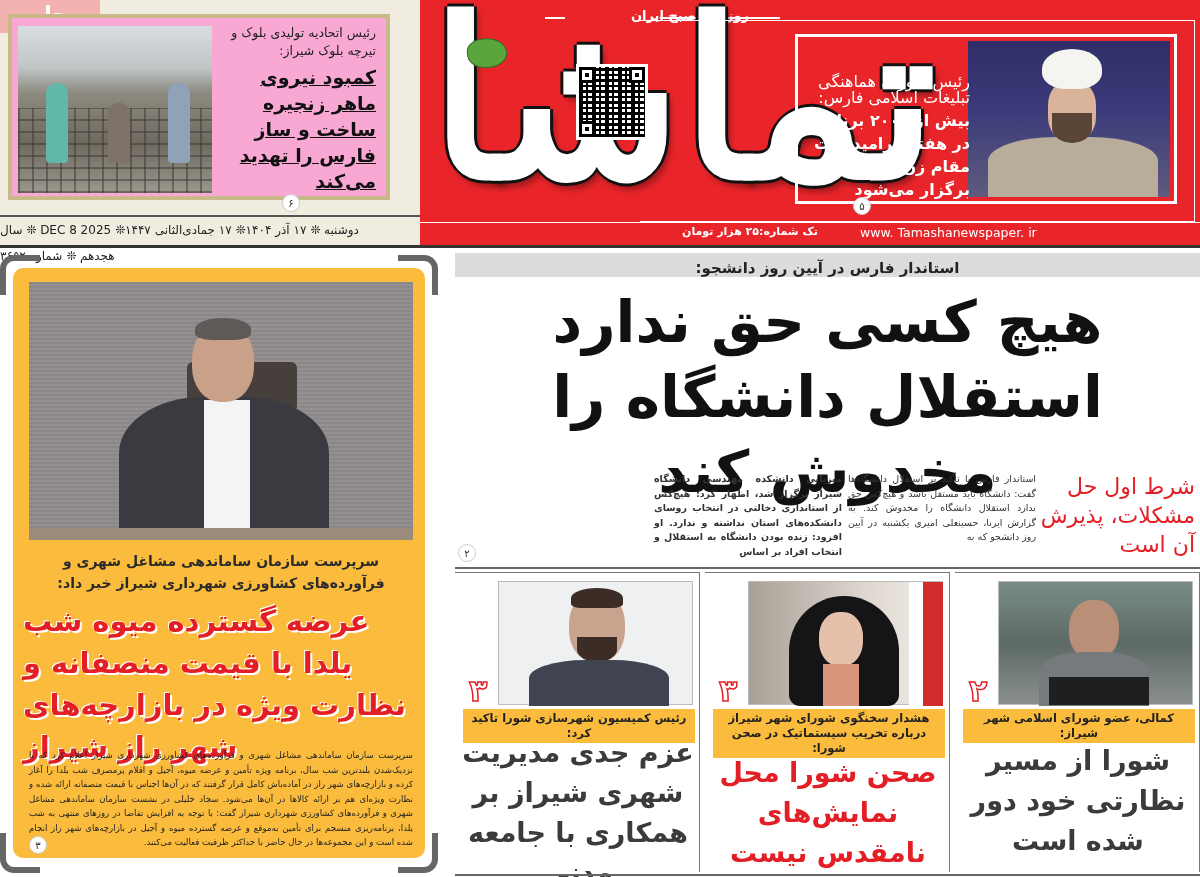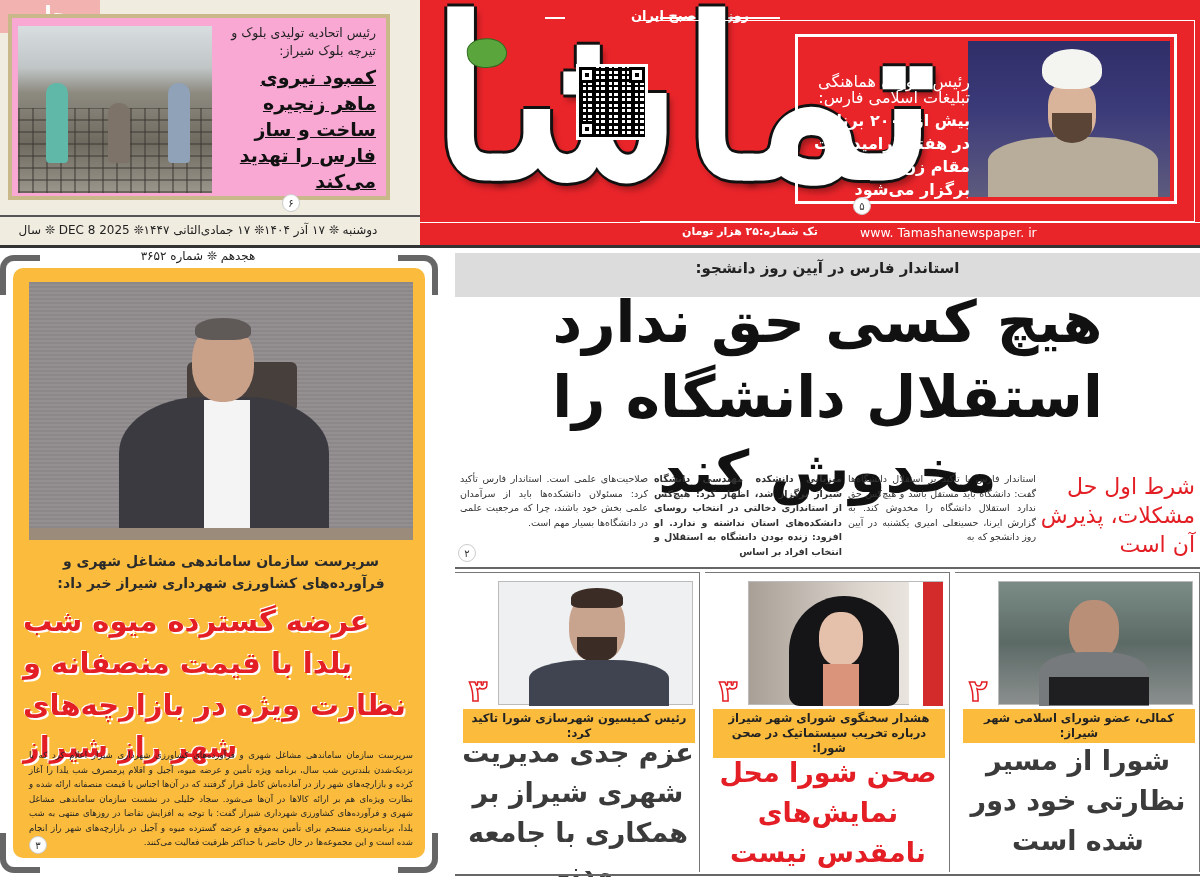--- a/index.html
+++ b/index.html
@@ -21,21 +21,21 @@
   .left-teaser .photo .grid { position: absolute; left: 0; right: 0; bottom: 0; height: 85px;
     background-image: repeating-linear-gradient(90deg, rgba(60,55,50,.5) 0 2px, transparent 2px 14px),
                       repeating-linear-gradient(0deg, rgba(60,55,50,.5) 0 2px, transparent 2px 12px); }
   .left-teaser .text { position: absolute; right: 10px; top: 6px; width: 165px; text-align: right; }
   .left-teaser .kicker { font-size: 12.5px; color: #222; line-height: 18px; }
   .left-teaser .head { font-size: 19px; font-weight: bold; color: #111; line-height: 26px; margin-top: 4px; text-decoration: underline; }
   .page-num { position: absolute; width: 18px; height: 18px; border-radius: 50%; background: #fff; color: #333;
     font-size: 10px; text-align: center; line-height: 18px; border: 1px solid #ccc; }
 
   .dateline { position: absolute; left: 0; top: 215px; width: 420px; height: 28px; border-top: 2px solid #555;
-    font-size: 12px; color: #222; line-height: 26px; text-align: center; padding-right: 24px; background: #f1ece0; }
+    font-size: 12px; color: #222; line-height: 26px; text-align: left; padding-right: 24px; background: #f1ece0; }
 
   
   .logo-wrap { position: absolute; left: 420px; top: 0; width: 380px; height: 245px; }
   .logo-text { position: absolute; left: 10px; top: -40px; font-size: 220px; font-weight: bold; color: #ffffff;
     font-family: "DejaVu Serif", serif; line-height: 280px;
     text-shadow: 0 0 0 #000, -3px 0 0 #111, 3px 0 0 #111, 0 3px 0 #111, 0 -3px 0 #111, 4px 6px 6px rgba(0,0,0,.35); }
   .slogan { position: absolute; left: 565px; top: 8px; width: 250px; text-align: center; color: #fff; font-size: 13px; font-weight: bold; }
   .slogan-line { position: absolute; top: 17px; height: 2px; background: #fff; }
   .iran-map { position: absolute; left: 467px; top: 38px; width: 40px; height: 30px; background: #5aa63d; border-radius: 40% 55% 45% 50%; transform: rotate(-8deg); border: 1px solid #2f6d20; }
   .qr { position: absolute; left: 576px; top: 64px; width: 72px; height: 76px; background: #fff; padding: 3px; }
@@ -73,21 +73,21 @@
   .man-chair { position: absolute; left: 158px; top: 80px; width: 110px; height: 50px; background: #463f3c; border-radius: 6px; }
   .man-suit { position: absolute; left: 90px; top: 115px; width: 210px; height: 140px; background: #3a3a40; border-radius: 40% 40% 0 0; }
   .man-shirt { position: absolute; left: 175px; top: 118px; width: 46px; height: 130px; background: #f4f4f4; }
   .man-desk { position: absolute; left: 0; bottom: 0; width: 384px; height: 12px; background: #9b8b7a; }
   .feature .kicker { position: absolute; left: 16px; top: 282px; width: 384px; text-align: center; font-size: 14px; font-weight: bold; color: #2b2b2b; line-height: 22px; }
   .feature .head { position: absolute; left: 10px; top: 332px; width: 396px; text-align: left; font-size: 29px; font-weight: bold; color: #e31e24; line-height: 42px;
     text-shadow: 2px 2px 0 #fff, -1px -1px 0 #fff; }
   .feature .body { position: absolute; left: 16px; top: 480px; width: 384px; text-align: justify; font-size: 8.6px; color: #222; line-height: 14.5px; }
 
   
-  .main-kicker { position: absolute; left: 455px; top: 253px; width: 745px; height: 44px; background: #dcdcdc; text-align: center; font-size: 15px; font-weight: bold; color: #222; line-height: 30px; }
+  .main-kicker { position: absolute; left: 455px; top: 253px; width: 745px; height: 24px; background: #dcdcdc; text-align: center; font-size: 15px; font-weight: bold; color: #222; line-height: 30px; }
   .main-head { position: absolute; left: 455px; top: 285px; width: 745px; text-align: center; font-size: 58px; font-weight: bold; color: #111; line-height: 75px; letter-spacing: -1px; }
   .main-cols { position: absolute; left: 458px; top: 472px; width: 742px; height: 92px; }
   .main-col { position: absolute; top: 0; width: 188px; text-align: justify; font-size: 9.5px; color: #333; line-height: 14.5px; }
   .side-quote { position: absolute; left: 1035px; top: 472px; width: 160px; text-align: right; font-size: 22px; color: #e31e24; line-height: 29px; }
   .main-rule { position: absolute; left: 455px; top: 567px; width: 745px; height: 2px; background: #666; }
 
   
   .story { position: absolute; top: 572px; width: 245px; height: 300px; border-right: 1px solid #777; border-top: 1px solid #777; }
   .story .photo { position: absolute; right: 6px; top: 8px; width: 195px; height: 124px; border: 1px solid #bbb; }
   .story .pnum { position: absolute; left: 14px; top: 100px; font-size: 30px; color: transparent; -webkit-text-stroke: 1.5px #e31e24; font-weight: bold; }
@@ -178,21 +178,20 @@
   <div class="head">عرضه گسترده میوه شب یلدا با قیمت منصفانه و نظارت ویژه در بازارچه‌های شهر راز شیراز</div>
   <div class="body">سرپرست سازمان ساماندهی مشاغل شهری و فرآورده‌های کشاورزی شهرداری شیراز اعلام کرد که با نزدیک‌شدن بلندترین شب سال، برنامه ویژه تأمین و عرضه میوه، آجیل و اقلام پرمصرف شب یلدا را آغاز کرده و بازارچه‌های شهر راز در آماده‌باش کامل قرار گرفتند که در آن‌ها اجناس با قیمت منصفانه ارائه شده و نظارت ویژه‌ای هم بر ارائه کالاها در آن‌ها می‌شود. سجاد خلیلی در نشست سازمان ساماندهی مشاغل شهری و فرآورده‌های کشاورزی شهرداری شیراز گفت: با توجه به افزایش تقاضا در روزهای منتهی به شب یلدا، برنامه‌ریزی منسجم برای تأمین به‌موقع و عرضه گسترده میوه و آجیل در بازارچه‌های شهر راز انجام شده است و این مجموعه‌ها در حال حاضر با حداکثر ظرفیت فعالیت می‌کنند.</div>
   <div class="page-num" style="left:16px;top:568px;">۳</div>
 </div>
 
 <div class="main-kicker">استاندار فارس در آیین روز دانشجو:</div>
 <div class="main-head">هیچ کسی حق ندارد استقلال دانشگاه را مخدوش کند</div>
 <div class="main-cols">
   <div class="main-col" style="left:390px;">استاندار فارس با تأکید بر استقلال دانشگاه‌ها گفت: دانشگاه باید مستقل باشد و هیچ‌کس حق ندارد استقلال دانشگاه را مخدوش کند. به گزارش ایرنا، حسینعلی امیری یکشنبه در آیین روز دانشجو که به</div>
   <div class="main-col" style="left:196px;font-weight:bold;">میزبانی دانشکده مهندسی دانشگاه شیراز برگزار شد، اظهار کرد: هیچ‌کس از استانداری دخالتی در انتخاب روسای دانشکده‌های استان نداشته و ندارد. او افزود: زنده بودن دانشگاه به استقلال و انتخاب افراد بر اساس</div>
-  <div class="main-col" style="left:2px;">صلاحیت‌های علمی است. استاندار فارس تأکید کرد: مسئولان دانشکده‌ها باید از سرآمدان علمی بخش خود باشند، چرا که مرجعیت علمی در دانشگاه‌ها بسیار مهم است.</div>
   <div class="page-num" style="left:0;top:72px;">۲</div>
 </div>
 <div class="side-quote">شرط اول حل مشکلات، پذیرش آن است</div>
 <div class="main-rule"></div>
 
 <div class="story" style="left:955px;">
   <div class="photo" style="background:linear-gradient(180deg,#7b8c86 0%,#5c6a66 50%,#8a8f8e 100%);">
     <div class="p-person" style="left:70px;top:18px;width:50px;height:60px;background:#b98f78;border-radius:45%;"></div>
     <div class="p-person" style="left:40px;top:70px;width:110px;height:54px;background:#767a7c;border-radius:40% 40% 0 0;"></div>
     <div class="p-person" style="left:50px;top:95px;width:100px;height:28px;background:#1f1f22;"></div>

